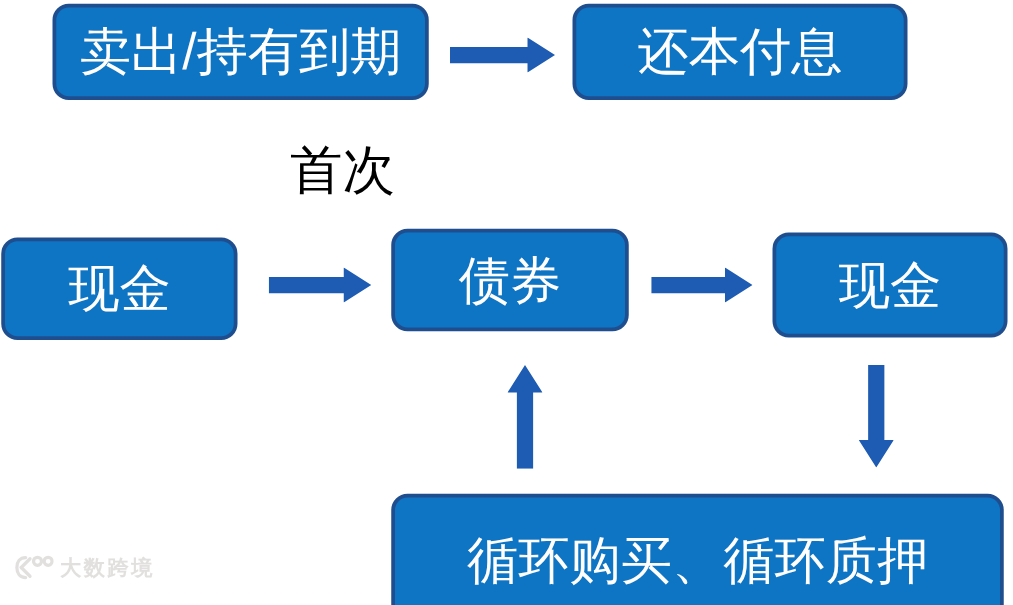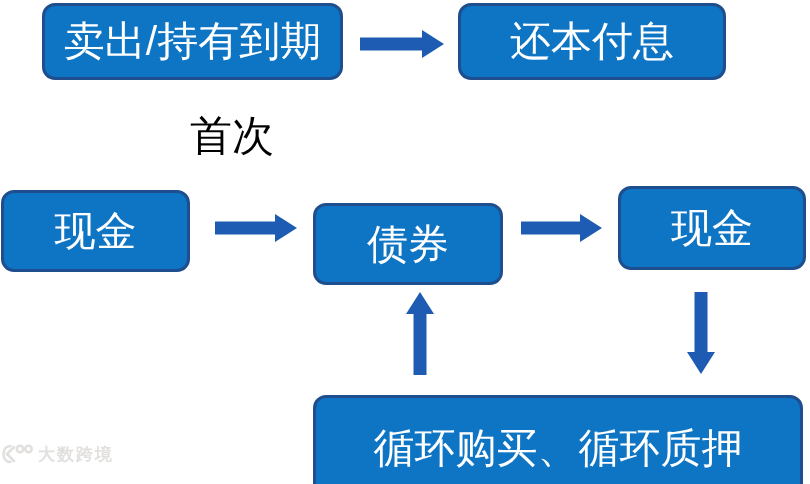--- a/index.html
+++ b/index.html
@@ -34,48 +34,48 @@
     justify-content: center;
     font-size: 41px;
     line-height: 1;
     white-space: nowrap;
   }
   .edge-label {
     position: absolute;
     color: var(--label-text);
     font-size: 42px;
     line-height: 47px;
-    text-align: left;
+    text-align: right;
     white-space: nowrap;
   }
   .arrow {
     position: absolute;
     color: var(--arrow);
     display: block;
   }
   .watermark {
     position: absolute;
-    left: 1px; top: 442px;
+    left: 11px; top: 442px;
     display: flex;
     align-items: center;
     gap: 5px;
     color: var(--watermark);
     text-align: center;
   }
   .watermark-text {
     font-size: 17px;
     font-weight: bold;
     letter-spacing: 2px;
     line-height: 1;
   }
   
   .node-sell-hold  { left: 42px;  top: 3px;   width: 301px; height: 77px; justify-content: center; }
   .node-repay      { left: 458px; top: 3px;   width: 268px; height: 77px; }
   .node-cash-left  { left: 1px;   top: 190px; width: 189px; height: 82px; }
-  .node-bond       { left: 313px; top: 203px; width: 190px; height: 82px; }
+  .node-bond       { left: 313px; top: 183px; width: 190px; height: 82px; }
   .node-cash-right { left: 618px; top: 186px; width: 188px; height: 84px; }
   .node-cycle      { left: 313px; top: 395px; width: 490px; height: 106px; }
   
   .label-first-purchase { left: 190px; top: 112px; width: 126px; }
   .label-pledge         { left: 512px; top: 160px; width: 100px; }
   
   .arrow-sell-repay   { left: 360px; top: 30px; }
   .arrow-cash-bond    { left: 215px; top: 214px; }
   .arrow-bond-cash    { left: 521px; top: 214px; }
   .arrow-cycle-bond   { left: 406px; top: 292px; }

